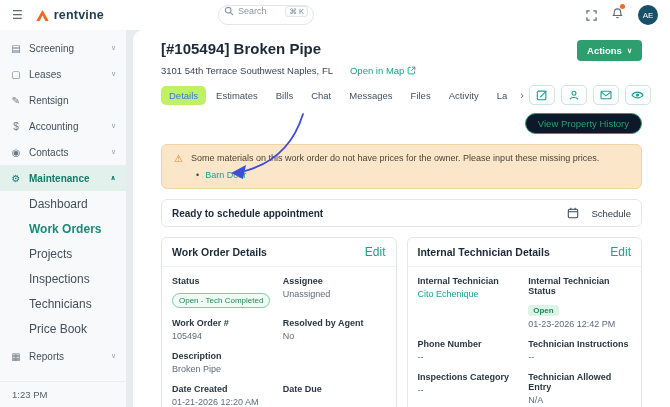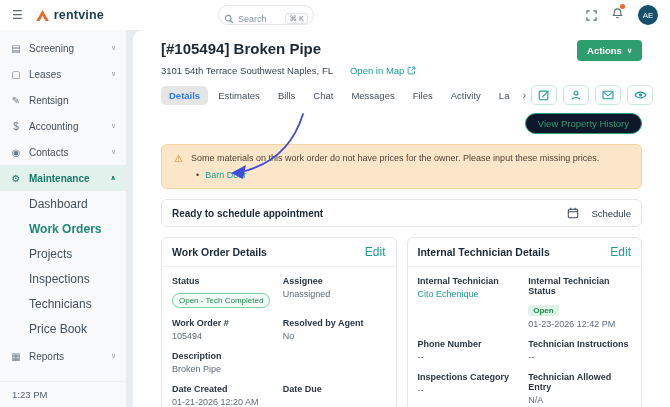--- a/index.html
+++ b/index.html
@@ -4,21 +4,21 @@
 <style>
   *{margin:0;padding:0;box-sizing:border-box}
   html,body{width:670px;height:407px;overflow:hidden;font-family:"Liberation Sans","DejaVu Sans",sans-serif;background:#e9ecee}
   #app{position:relative;width:670px;height:407px;background:#e9ecee}
 
   
   .header{position:absolute;top:0;left:0;width:670px;height:30px;background:#fff;display:flex;align-items:center;padding:0 12px;z-index:40}
   .hamburger{font-size:12px;color:#5a6b7c;cursor:pointer;line-height:1}
   .logo{display:flex;align-items:center;gap:4px;margin-left:12px}
   .logo-text{font-size:12.5px;font-weight:bold;color:#1d3d4e;letter-spacing:.2px}
-  .search{position:absolute;left:218px;top:5px;width:96px;height:20px;border:1px solid #e2e6ea;border-radius:10px;display:flex;align-items:flex-end;gap:4px;padding:0 5px;background:#fff;cursor:text}
+  .search{position:absolute;left:218px;top:5px;width:96px;height:20px;border:1px solid #e2e6ea;border-radius:10px;display:flex;align-items:flex-start;gap:4px;padding:0 5px;background:#fff;cursor:text}
   .search-text{font-size:9px;color:#8795a5;flex:1}
   .kbd{font-size:7.5px;color:#7a8795;border:1px solid #e2e6ea;border-radius:3px;padding:0 3px;background:#fafbfc;white-space:nowrap}
   .header-right{margin-left:auto;display:flex;align-items:center;gap:14px}
   .hicon{cursor:pointer;display:flex;align-items:center}
   .bell-wrap{position:relative;cursor:pointer}
   .notif-dot{position:absolute;top:-2px;right:-1px;width:5px;height:5px;border-radius:50%;background:#f26822}
   .avatar{width:20px;height:20px;border-radius:50%;background:#17506a;color:#fff;font-size:8px;font-weight:normal;display:flex;align-items:center;justify-content:center;cursor:pointer}
 
   
   .sidebar{position:absolute;top:30px;left:0;width:126px;height:377px;background:#f8f9fa;padding-top:5px;z-index:30}
@@ -35,21 +35,21 @@
   .main{position:absolute;top:30px;left:126px;width:544px;height:377px;padding-left:7px}
   .main-card{position:relative;width:100%;height:100%;background:#fff;border-radius:10px 0 0 0;padding:10px 28px;overflow:hidden}
   .title-row{display:flex;align-items:flex-start}
   .page-title{font-size:15px;font-weight:bold;color:#1c2a37}
   .actions-btn{margin-left:auto;background:#2f9e6e;color:#fff;font-size:9.5px;font-weight:bold;border:none;border-radius:4px;padding:5px 10px;display:flex;align-items:center;gap:5px;cursor:pointer}
   .actions-btn .chev{font-size:7px}
   .address-row{margin-top:4px;display:flex;align-items:center;gap:17px;font-size:9.5px;color:#394754}
   .map-link{color:#1b9e93;cursor:pointer;display:flex;align-items:center;gap:3px}
   .tabs-row{margin-top:9px;display:flex;align-items:center;gap:2px}
   .tab{font-size:9.5px;color:#44525f;padding:4px 8px;border-radius:5px;cursor:pointer;white-space:nowrap}
-  .tab.active{background:#e5e5e5;color:#2e7ce1;font-weight:bold}
+  .tab.active{background:#bef264;color:#2e7ce1;font-weight:normal}
   .tab-scroll{font-size:11px;color:#5a6b7c;padding:0 3px;cursor:pointer}
   .icon-btns{margin-left:auto;display:flex;gap:6px}
   .icon-btn{width:26px;height:20px;border:1px solid #cde5e0;border-radius:5px;display:flex;align-items:center;justify-content:center;background:#fff;cursor:pointer}
   .history-row{display:flex;justify-content:flex-end;margin-top:8px}
   .history-btn{border:1px solid #2f9e6e;color:#2f9e6e;background:#0f172a;font-size:9.5px;padding:4px 12px;border-radius:13px;cursor:pointer}
 
   .warn{margin-top:10px;background:#fbe6c9;border:1px solid #f2d3a2;border-radius:6px;padding:8px 12px}
   .warn-line{display:flex;gap:8px;align-items:flex-start}
   .warn-icon{color:#dd8c2b;font-size:10px;line-height:1.2}
   .warn-text{font-size:9px;color:#4c4336;line-height:1.3}

